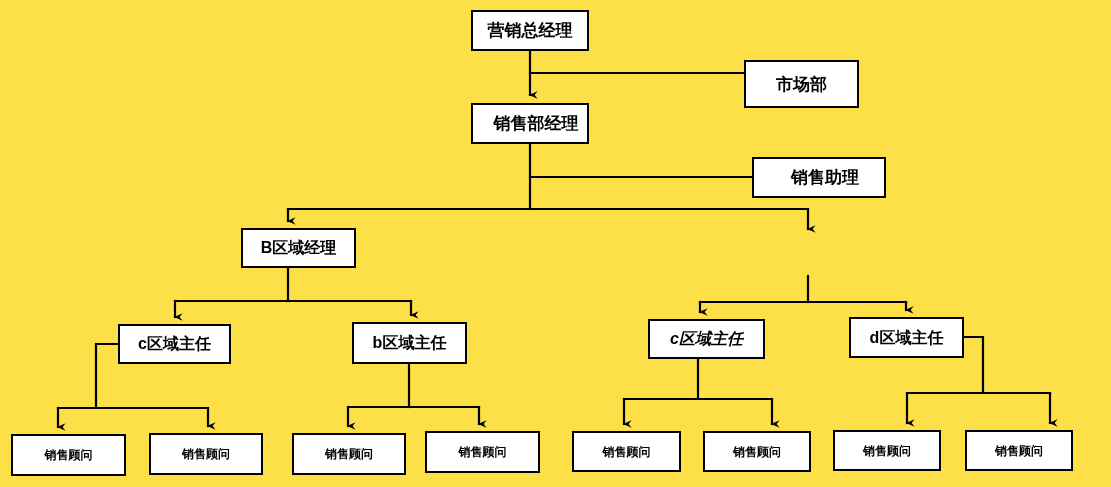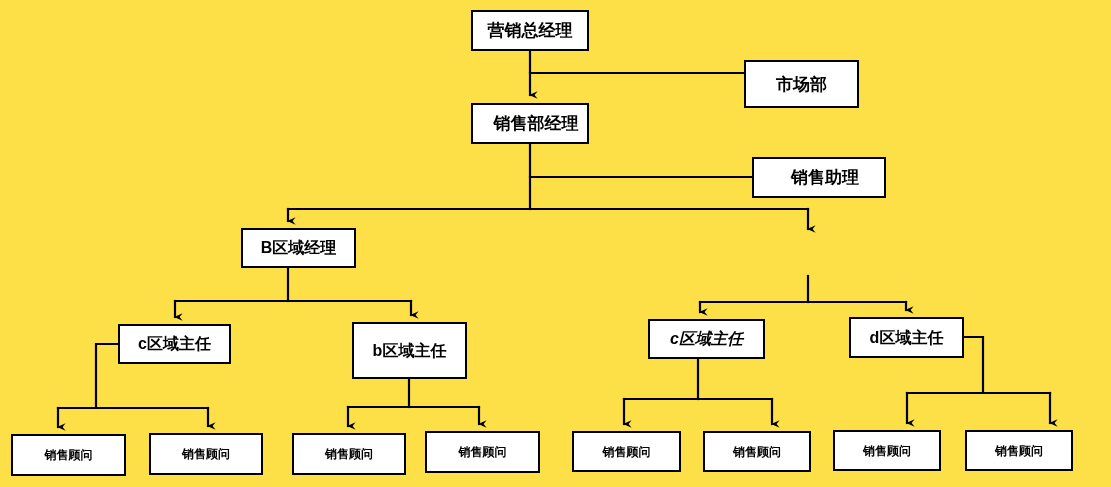--- a/index.html
+++ b/index.html
@@ -126,21 +126,21 @@
 
   <div class="node-box lvl-3" style="left:241px; top:228px; width:115px; height:40px;">
     <span class="node-label">B区域经理</span>
   </div>
 
 
   <div class="node-box lvl-4" style="left:118px; top:324px; width:113px; height:40px;">
     <span class="node-label">c区域主任</span>
   </div>
 
-  <div class="node-box lvl-4" style="left:352px; top:322px; width:115px; height:57px;">
+  <div class="node-box lvl-4" style="left:352px; top:322px; width:115px; height:42px;">
     <span class="node-label">b区域主任</span>
   </div>
 
   <div class="node-box lvl-4" style="left:648px; top:319px; width:117px; height:40px;font-style:italic;">
     <span class="node-label">c区域主任</span>
   </div>
 
   <div class="node-box lvl-4" style="left:849px; top:317px; width:115px; height:41px;">
     <span class="node-label">d区域主任</span>
   </div>

